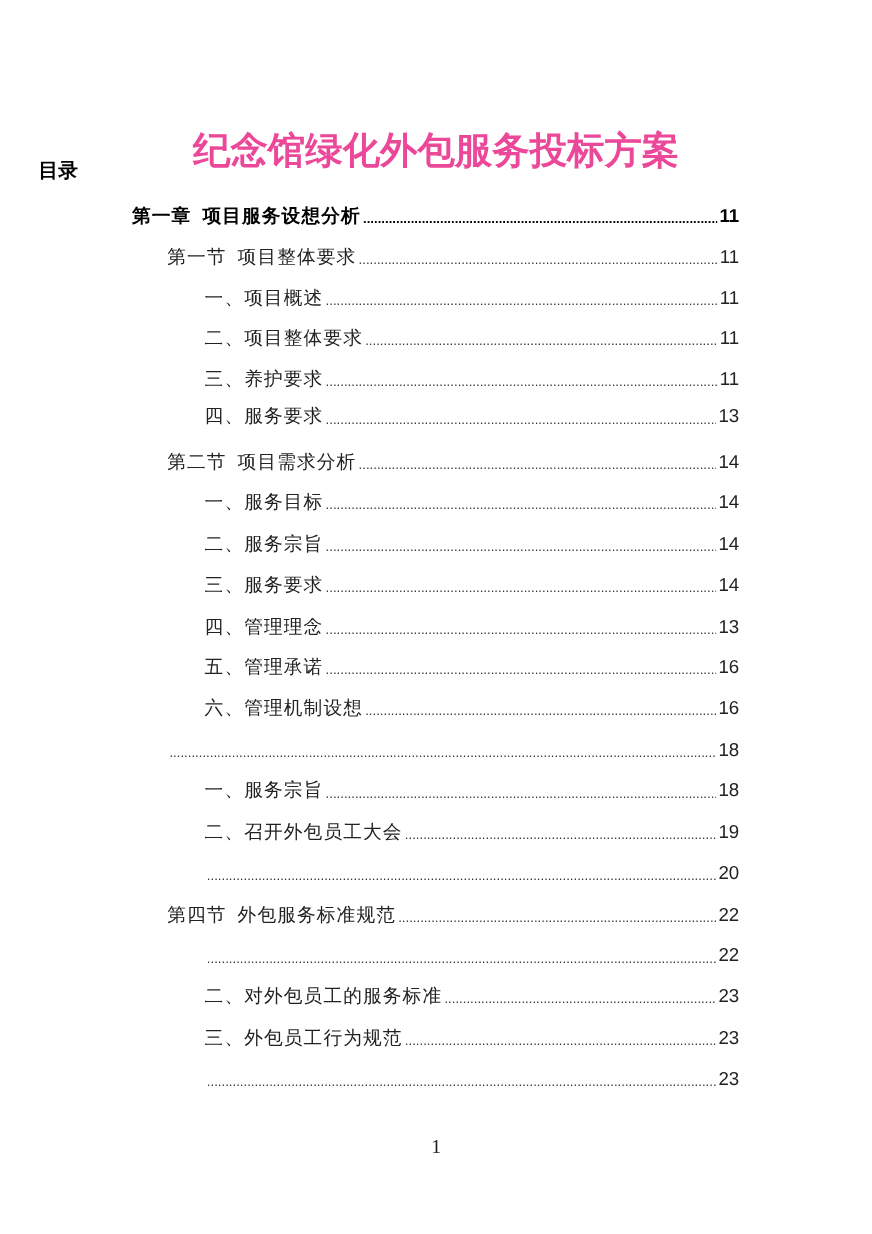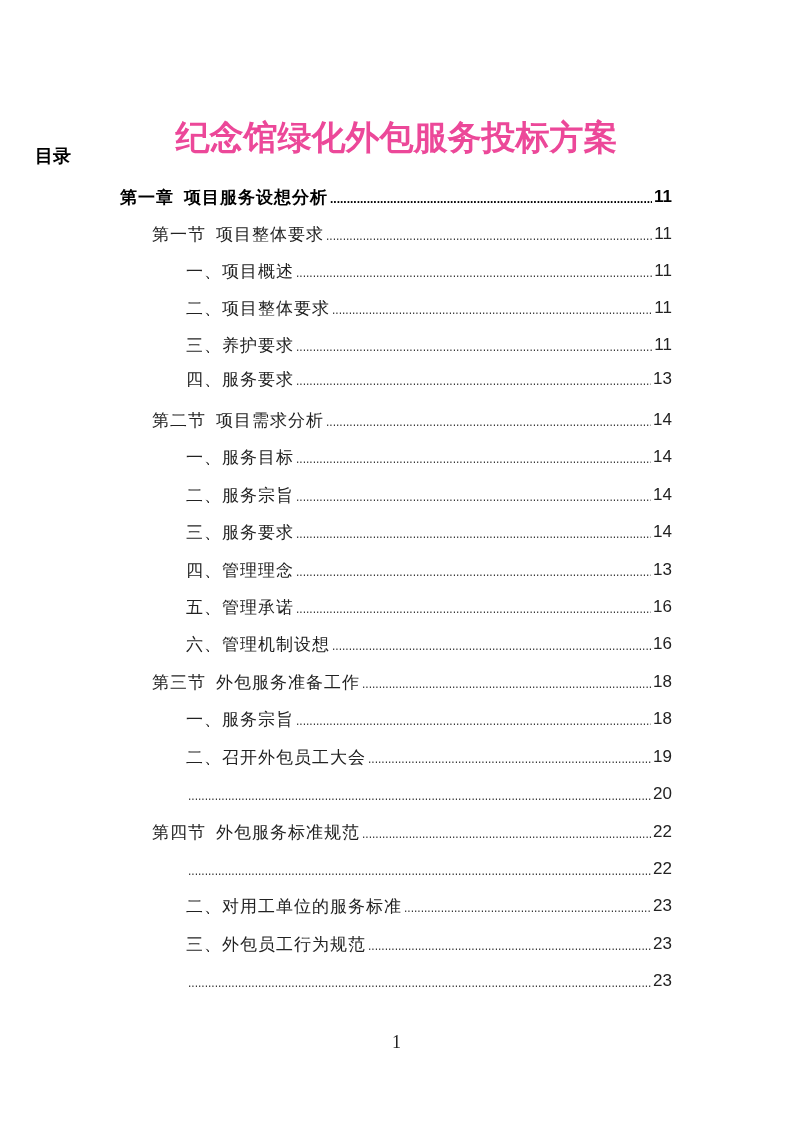--- a/index.html
+++ b/index.html
@@ -182,21 +182,20 @@
     <span class="toc-dots"></span>
     <span class="toc-page">16</span>
   </div>
   <div class="toc-row item" style="top:447px">
     <span class="toc-label"><span>六、</span><span>管理机制设想</span></span>
     <span class="toc-dots"></span>
     <span class="toc-page">16</span>
   </div>
 
   <div class="toc-row section" style="top:485px">
-    <span class="toc-label"><span>第三节</span><span class="gap"></span><span>外包服务准备工作</span></span>
     <span class="toc-dots"></span>
     <span class="toc-page">18</span>
   </div>
   <div class="toc-row item" style="top:522px">
     <span class="toc-label"><span>一、</span><span>服务宗旨</span></span>
     <span class="toc-dots"></span>
     <span class="toc-page">18</span>
   </div>
   <div class="toc-row item" style="top:560px">
     <span class="toc-label"><span>二、</span><span>召开外包员工大会</span></span>
@@ -211,21 +210,21 @@
   <div class="toc-row section" style="top:635px">
     <span class="toc-label"><span>第四节</span><span class="gap"></span><span>外包服务标准规范</span></span>
     <span class="toc-dots"></span>
     <span class="toc-page">22</span>
   </div>
   <div class="toc-row item" style="top:672px">
     <span class="toc-dots"></span>
     <span class="toc-page">22</span>
   </div>
   <div class="toc-row item" style="top:709px">
-    <span class="toc-label"><span>二、</span><span>对用工单位的服务标准</span></span>
+    <span class="toc-label"><span>二、</span><span>对外包员工的服务标准</span></span>
     <span class="toc-dots"></span>
     <span class="toc-page">23</span>
   </div>
   <div class="toc-row item" style="top:747px">
     <span class="toc-label"><span>三、</span><span>外包员工行为规范</span></span>
     <span class="toc-dots"></span>
     <span class="toc-page">23</span>
   </div>
   <div class="toc-row item" style="top:784px">
     <span class="toc-dots"></span>

